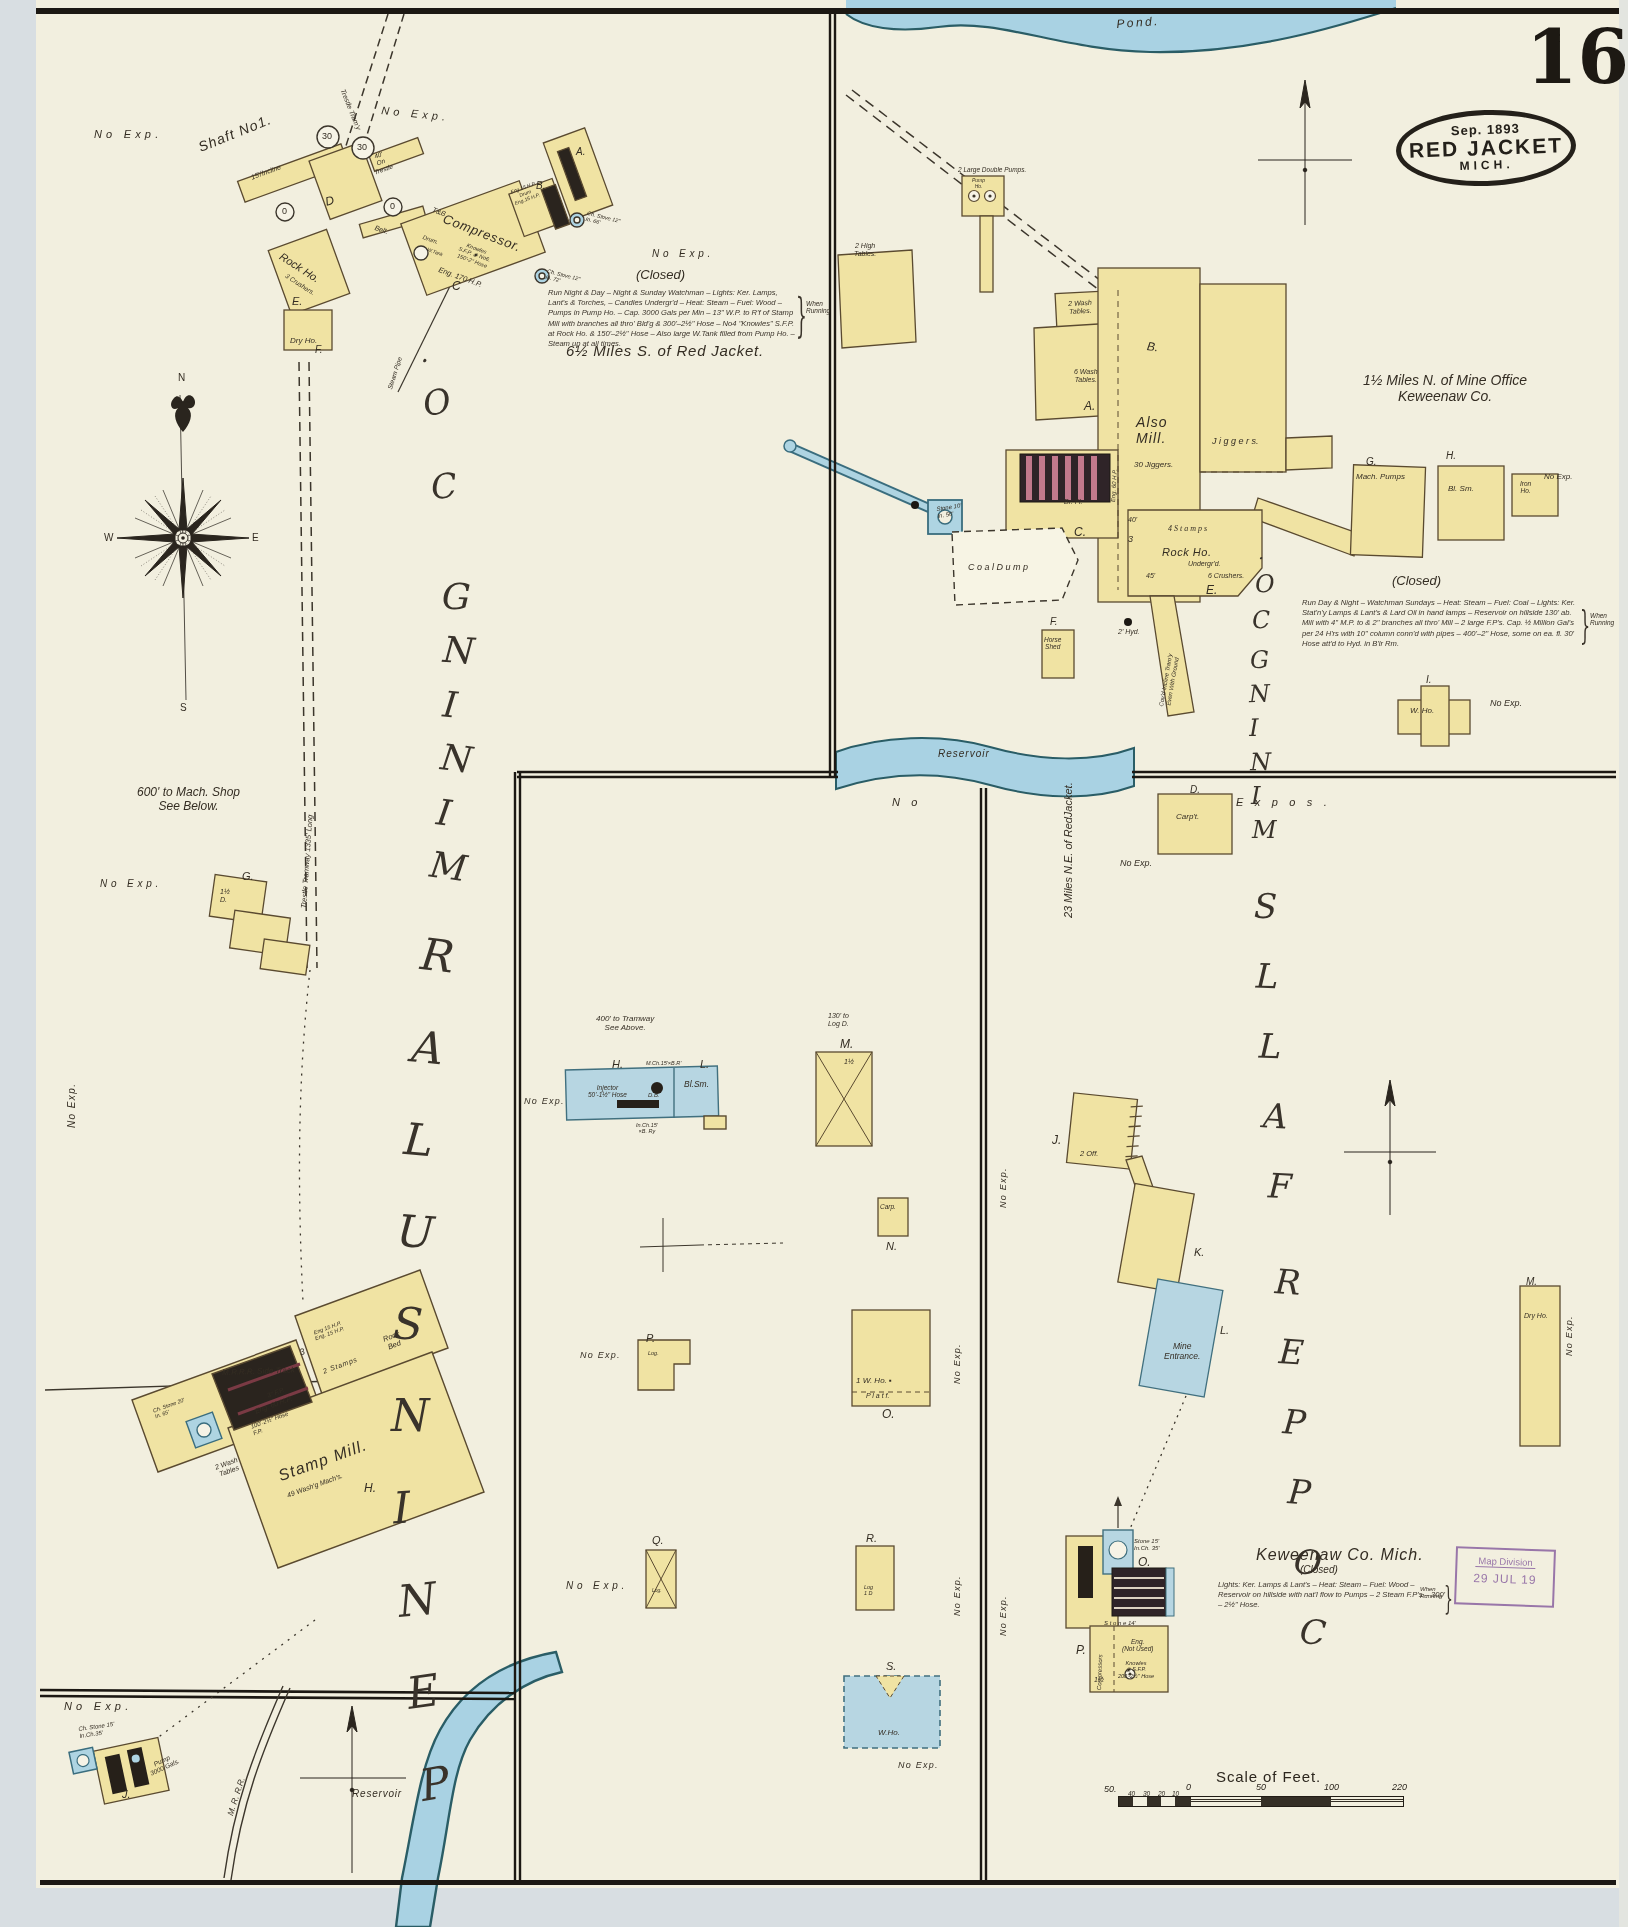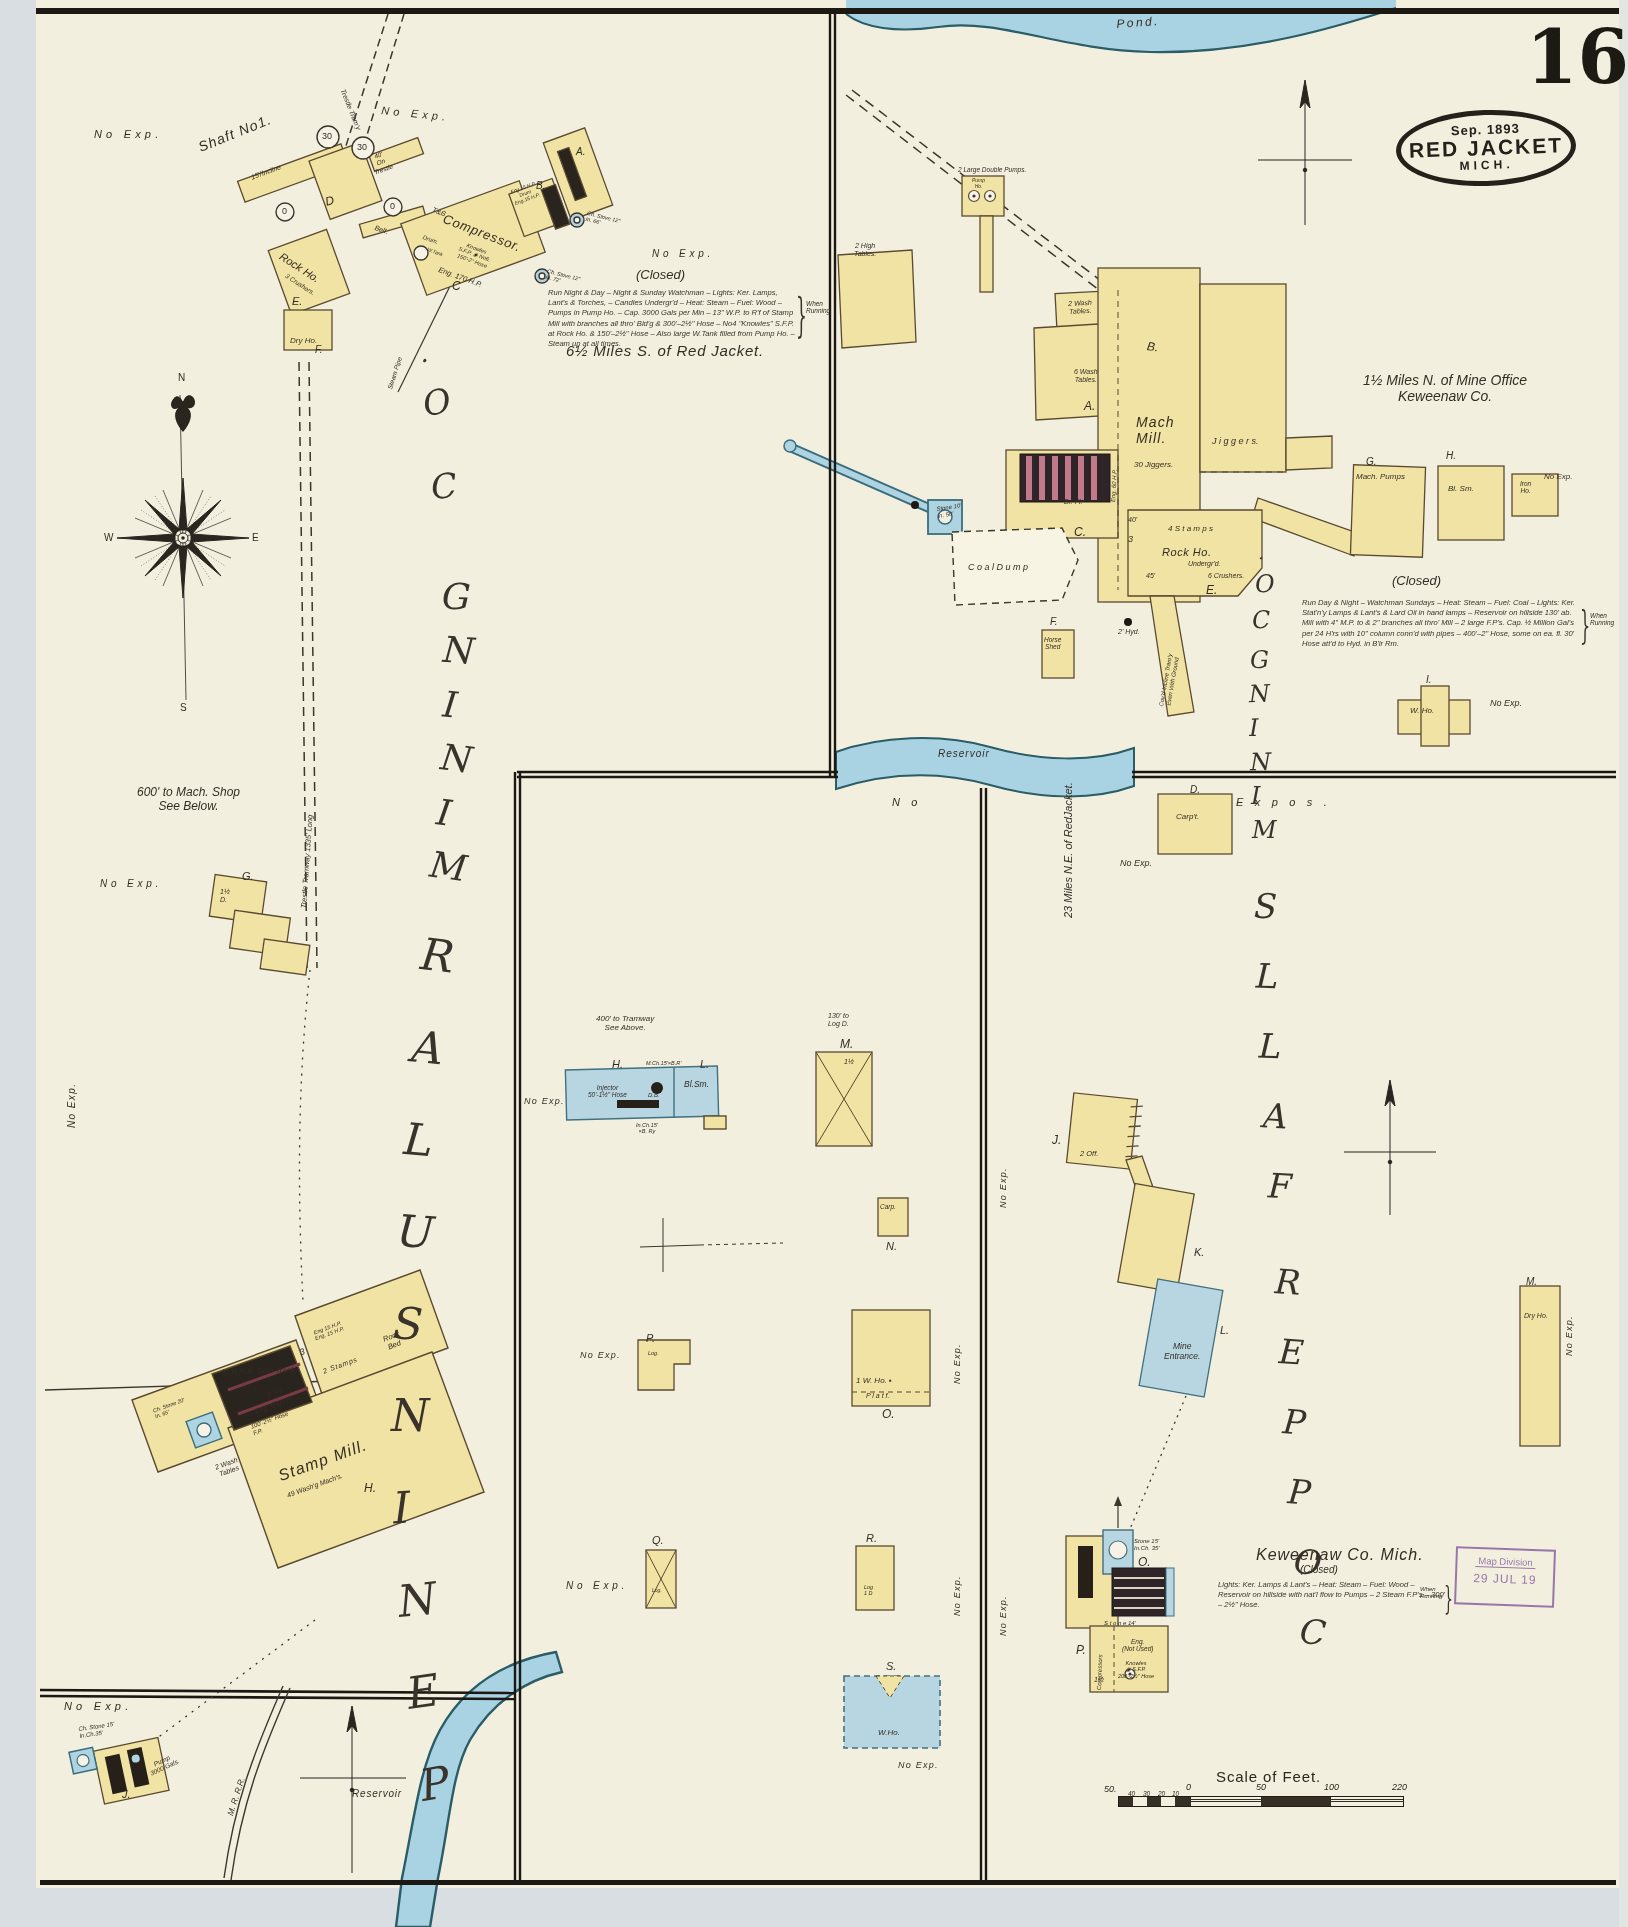--- a/index.html
+++ b/index.html
@@ -405,33 +405,33 @@
   <div class="lbl c" style="left:972px;top:178px;font-size:5px;">Pump
 Ho.</div>
   <div class="lbl c" style="left:854px;top:242px;font-size:7px;">2 High
 Tables.</div>
   <div class="lbl c" style="left:1068px;top:300px;font-size:7px;transform:rotate(-3deg);">2 Wash
 Tables.</div>
   <div class="lbl" style="left:1148px;top:340px;font-size:12px;transform:rotate(8deg);">B.</div>
   <div class="lbl c" style="left:1074px;top:368px;font-size:7px;">6 Wash
 Tables.</div>
   <div class="lbl" style="left:1084px;top:400px;font-size:12px;">A.</div>
-  <div class="lbl" style="left:1136px;top:414px;font-size:14px;letter-spacing:.08em;">Mach
+  <div class="lbl" style="left:1136px;top:414px;font-size:14px;letter-spacing:.08em;">Also
 Mill.</div>
   <div class="lbl" style="left:1212px;top:436px;font-size:9px;">J i g g e r s.</div>
   <div class="lbl" style="left:1134px;top:460px;font-size:8px;">30 Jiggers.</div>
   <div class="lbl" style="left:1110px;top:502px;font-size:6px;transform:rotate(-87deg);">Eng. 60 H.P.</div>
   <div class="lbl" style="left:1064px;top:498px;font-size:7px;">Br. Fl.</div>
   <div class="lbl" style="left:1074px;top:526px;font-size:12px;">C.</div>
   <div class="lbl" style="left:936px;top:506px;font-size:6px;transform:rotate(-8deg);">Stone 10'
 In. 50'</div>
   <div class="lbl" style="left:968px;top:562px;font-size:9px;">C o a l   D u m p</div>
   <div class="lbl" style="left:1128px;top:516px;font-size:7px;">40'</div>
   <div class="lbl" style="left:1128px;top:534px;font-size:9px;">3</div>
-  <div class="lbl" style="left:1168px;top:524px;font-size:8px;">4  S t a m p s</div>
+  <div class="lbl" style="left:1168px;top:524px;font-size:8px;font-family:Liberation Serif, serif;">4  S t a m p s</div>
   <div class="lbl" style="left:1162px;top:546px;font-size:11px;letter-spacing:.05em;">Rock Ho.</div>
   <div class="lbl" style="left:1188px;top:560px;font-size:7px;">Undergr'd.</div>
   <div class="lbl" style="left:1208px;top:572px;font-size:7px;">6 Crushers.</div>
   <div class="lbl" style="left:1146px;top:572px;font-size:7px;">45'</div>
   <div class="lbl" style="left:1206px;top:584px;font-size:12px;">E.</div>
   <div class="lbl c" style="left:1158px;top:706px;font-size:6px;transform:rotate(-80deg);">Cov'd Incline Tram'y
 Even With Ground</div>
   <div class="lbl" style="left:1118px;top:628px;font-size:7px;">2' Hyd.</div>
   <div class="lbl" style="left:1050px;top:616px;font-size:10px;">F.</div>
   <div class="lbl c" style="left:1044px;top:636px;font-size:6.5px;">Horse

